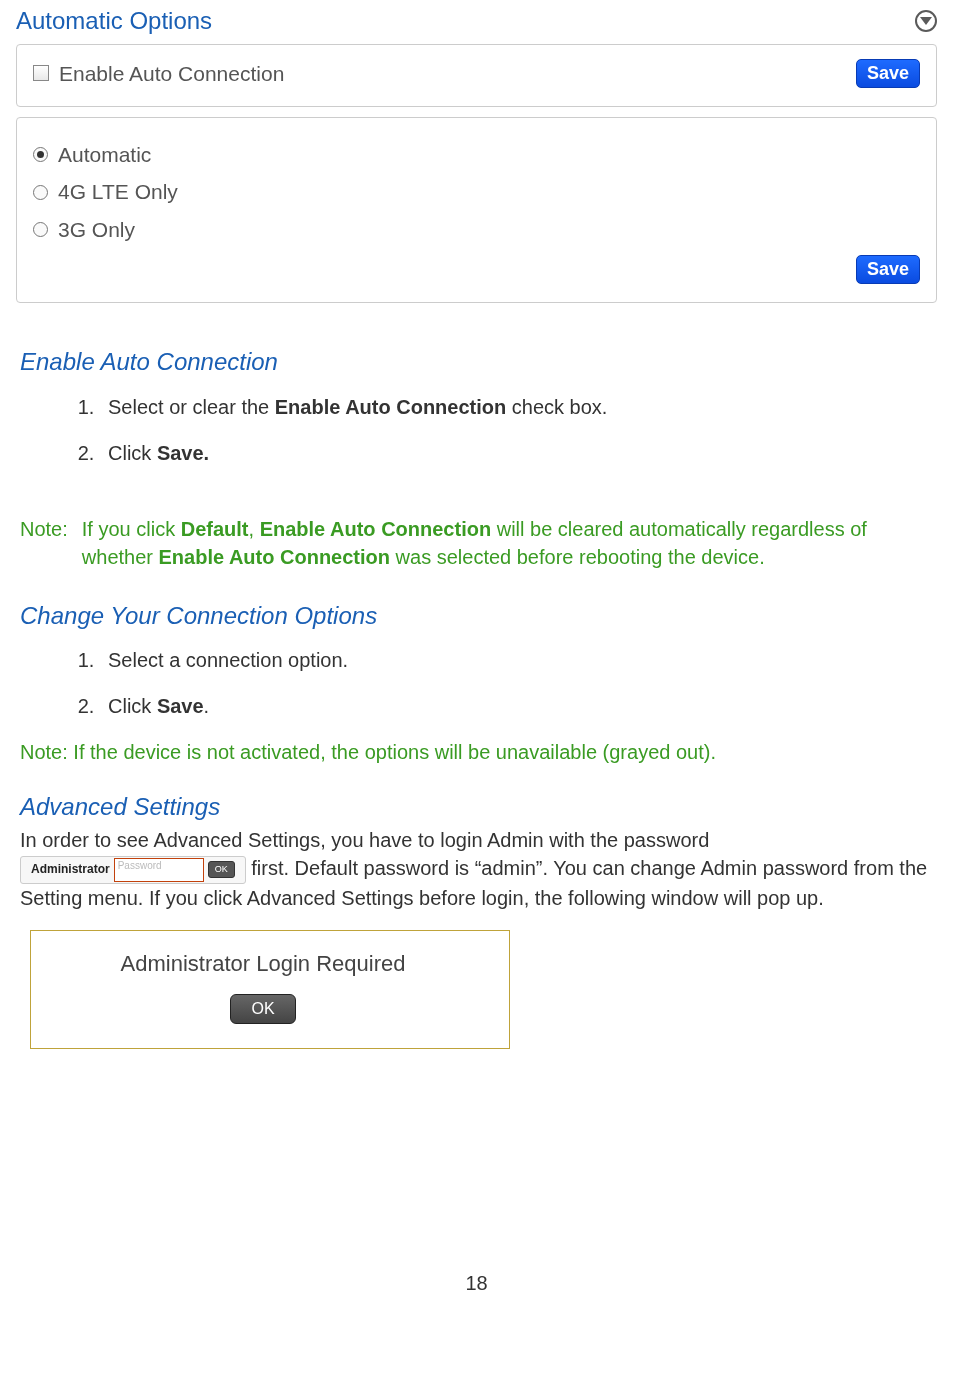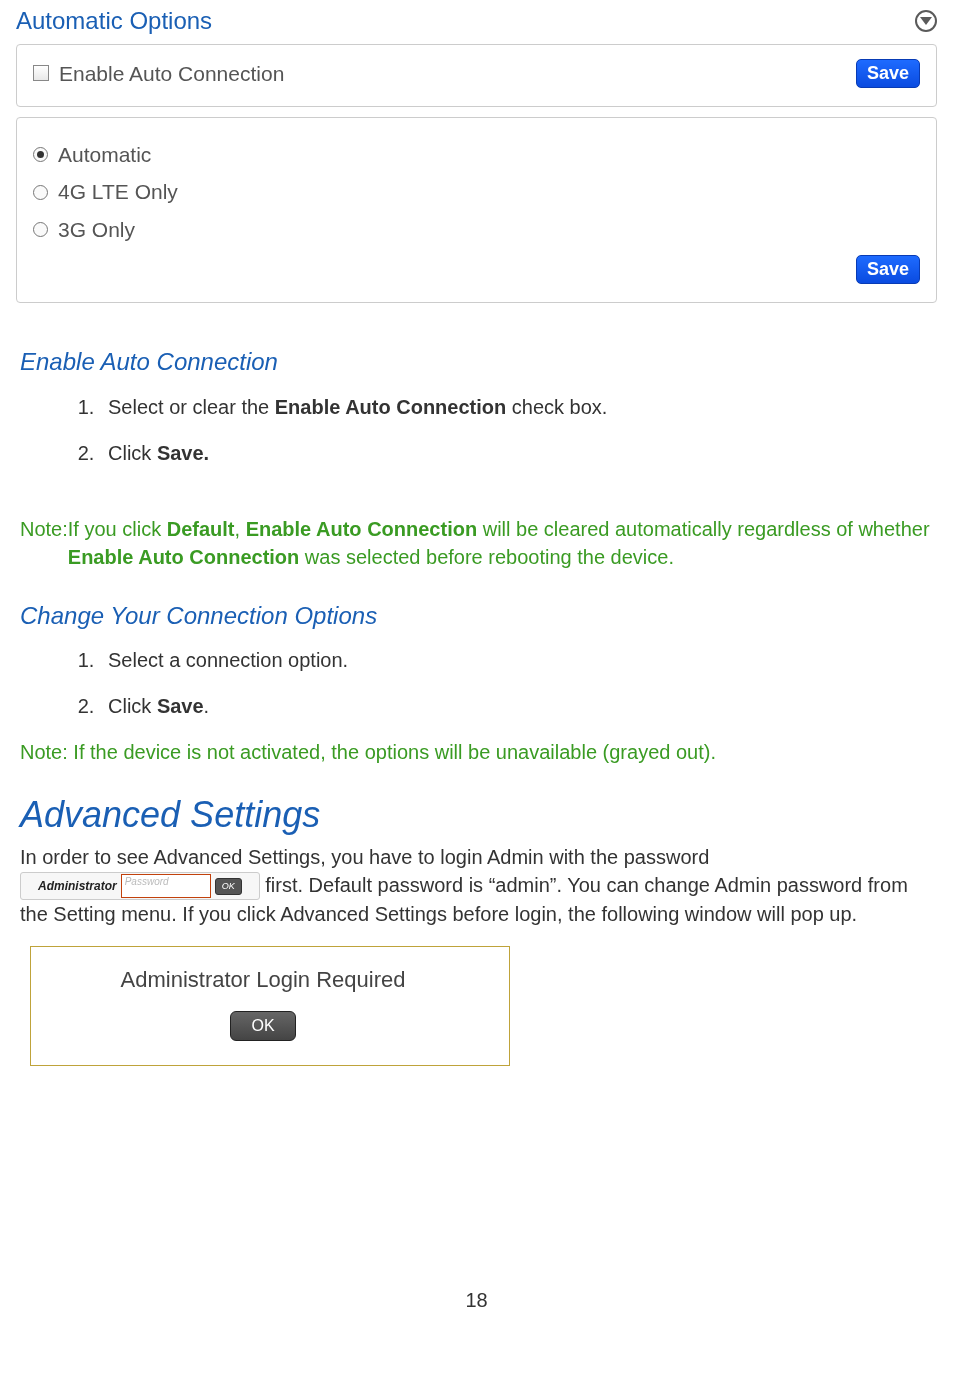--- a/index.html
+++ b/index.html
@@ -93,39 +93,38 @@
     .doc { padding: 4px 10px 0 10px; }
     .subhead-italic {
       color: #1a5fb4;
       font-style: italic;
       font-size: 24px;
       margin: 28px 0 14px 0;
     }
     .h2-italic {
       color: #1a5fb4;
       font-style: italic;
-      font-size: 36px;
+      font-size: 24px;
       margin: 24px 0 2px 0;
     }
     ol { margin: 0 0 14px 70px; }
     ol li { margin: 10px 0 18px 10px; padding-left: 8px; }
     .note-green { color: #3a9b23; margin: 8px 0 12px 0; }
     .bold { font-weight: bold; }
     .para { color: #333; margin-bottom: 4px; }
     .inline-login {
       display: inline-flex;
       align-items: center;
       gap: 4px;
       vertical-align: middle;
       border: 1px solid #ccc;
       background: #f7f7f7;
-      padding: 1px 17px;
+      padding: 1px 10px;
       border-radius: 3px;
       font-size: 12px;
-      font-style: italic;
     }
     .inline-login .lbl {
       font-weight: bold; color: #222;
     }
     .inline-login .pw {
       width: 90px; height: 24px;
       border: 1px solid #c2410c;
       background: #fff;
       color: #bbb;
       font-size: 10px;
@@ -200,21 +199,21 @@
   <div class="subhead-italic">Enable Auto Connection</div>
   <ol>
     <li>
       <span>Select or clear the </span><span class="bold">Enable Auto Connection</span><span> check box.</span>
     </li>
     <li>
       <span>Click </span><span class="bold">Save.</span>
     </li>
   </ol>
 
-  <div class="note-green" style="display:flex;gap:0;margin-top:48px;">
+  <div class="note-green" style="display:flex;gap:14px;margin-top:48px;">
     <span>Note:</span>
     <span>
       <span>If you click </span><span class="bold">Default</span><span>, </span><span class="bold">Enable Auto Connection</span><span> will be cleared automatically regardless of whether </span><span class="bold">Enable Auto Connection</span><span> was selected before rebooting the device.</span>
     </span>
   </div>
 
   <div class="subhead-italic">Change Your Connection Options</div>
   <ol>
     <li>Select a connection option.</li>
     <li>

